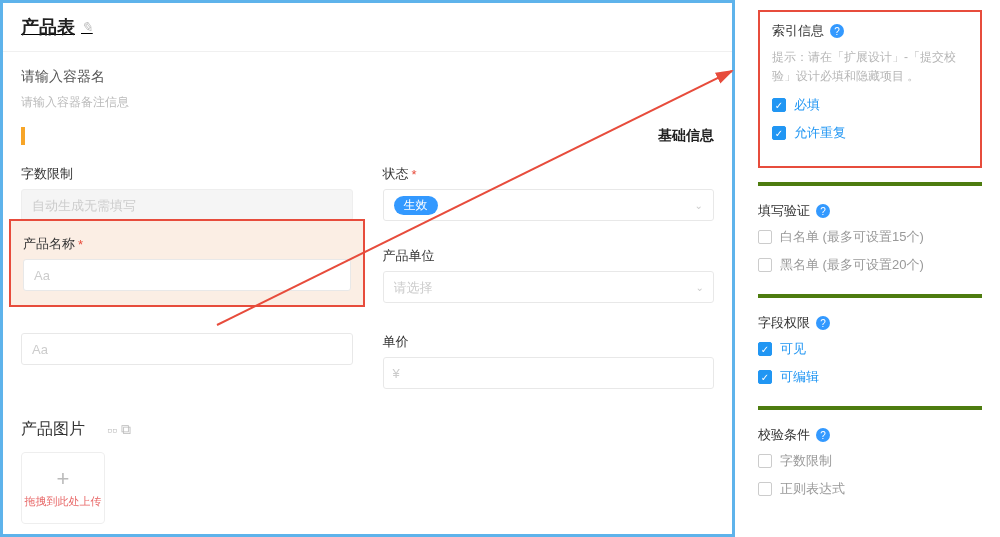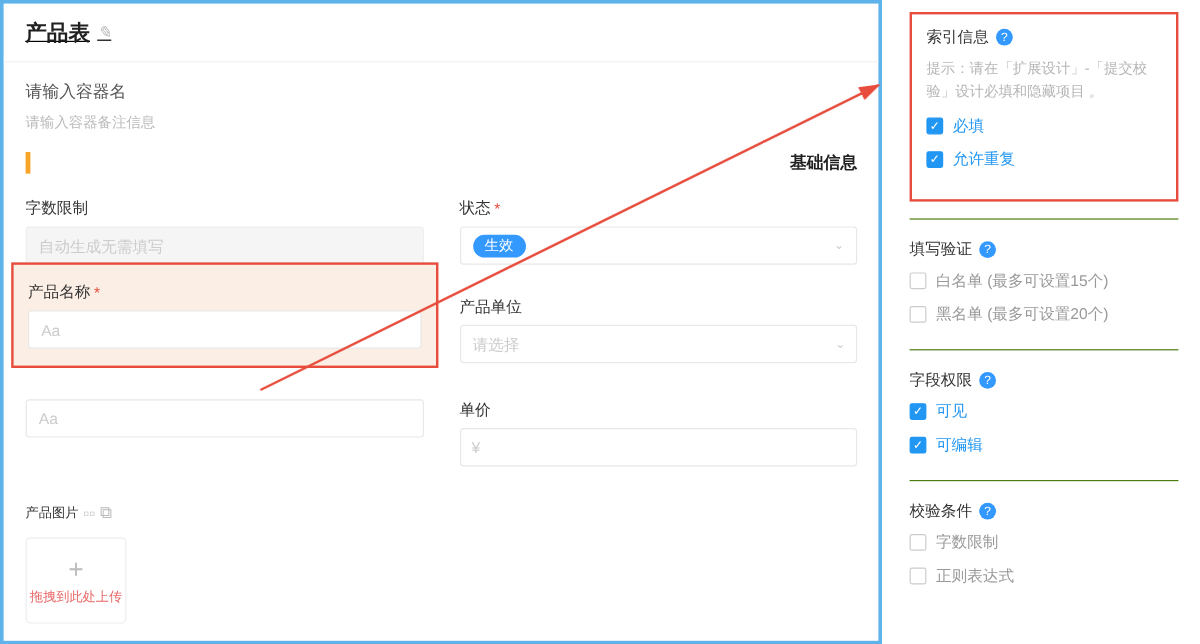--- a/index.html
+++ b/index.html
@@ -20,32 +20,32 @@
     .field-input.disabled { background: #f5f5f5; color: #aaa; border-color: #eee; }
     .field-input::placeholder { color: #ccc; }
     .select-wrap { position: relative; }
     .select-wrap .caret { position: absolute; right: 10px; top: 50%; transform: translateY(-50%); color: #ccc; font-size: 10px; pointer-events: none; }
     .status-badge { display: inline-flex; align-items: center; height: 32px; border: 1px solid #e8e8e8; border-radius: 3px; padding: 0 10px; width: 100%; position: relative; }
     .status-pill { background: #3399ff; color: #fff; padding: 1px 10px; border-radius: 10px; font-size: 12px; }
     .highlight-cell { background: #fbeee4; padding: 14px 12px 14px 12px; border: 2px solid #e74c3c; margin: -14px -12px 0 -12px; }
     .highlight-cell .field-input { background: #fff; }
     .upload-block { margin-top: 30px; }
     .upload-label-row { display: flex; align-items: center; margin-bottom: 12px; }
-    .upload-label { font-size: 11px; color: #333; margin-right: 2px; }
+    .upload-label { font-size: 16px; color: #333; margin-right: 20px; }
     .upload-icons { color: #bbb; font-size: 14px; margin-left: 2px; }
     .upload-box { width: 84px; height: 72px; border: 1px solid #eee; border-radius: 4px; display: flex; flex-direction: column; align-items: center; justify-content: center; }
     .upload-box .plus { font-size: 22px; color: #bbb; font-weight: 300; line-height: 1; margin-bottom: 4px; }
     .upload-box .hint { font-size: 11px; color: #e86868; }
     .currency-input { position: relative; }
     .currency-input .sym { position: absolute; left: 10px; top: 50%; transform: translateY(-50%); color: #ccc; font-size: 13px; }
     .currency-input .field-input { padding-left: 22px; }
 
     .side-panel { width: 260px; background: #fff; padding: 10px 18px 10px 18px; font-size: 13px; }
     .side-section { border: 2px solid #e74c3c; padding: 10px 12px 14px 12px; margin-bottom: 14px; }
-    .side-section.plain { border: none; border-top: 1px solid #4d7c0f; padding: 16px 0 6px 0; margin-bottom: 4px; text-align: right; }
+    .side-section.plain { border: none; border-top: 4px solid #4d7c0f; padding: 16px 0 6px 0; margin-bottom: 4px; text-align: right; }
     .side-title-row { display: flex; align-items: center; margin-bottom: 8px; }
     .side-title { color: #333; font-size: 13px; }
     .help { width: 14px; height: 14px; border-radius: 50%; background: #3399ff; color: #fff; font-size: 10px; display: inline-flex; align-items: center; justify-content: center; margin-left: 6px; }
     .side-hint { color: #b6b6b6; font-size: 12px; line-height: 1.6; margin-bottom: 10px; }
     .chk-row { display: flex; align-items: center; margin-bottom: 10px; }
     .chk { width: 14px; height: 14px; border: 1px solid #ccc; border-radius: 2px; margin-right: 8px; display: inline-flex; align-items: center; justify-content: center; font-size: 10px; color: #fff; }
     .chk.on { background: #2196f3; border-color: #2196f3; }
     .chk-label { color: #999; font-size: 13px; }
     .chk-label.link { color: #2196f3; }
 

